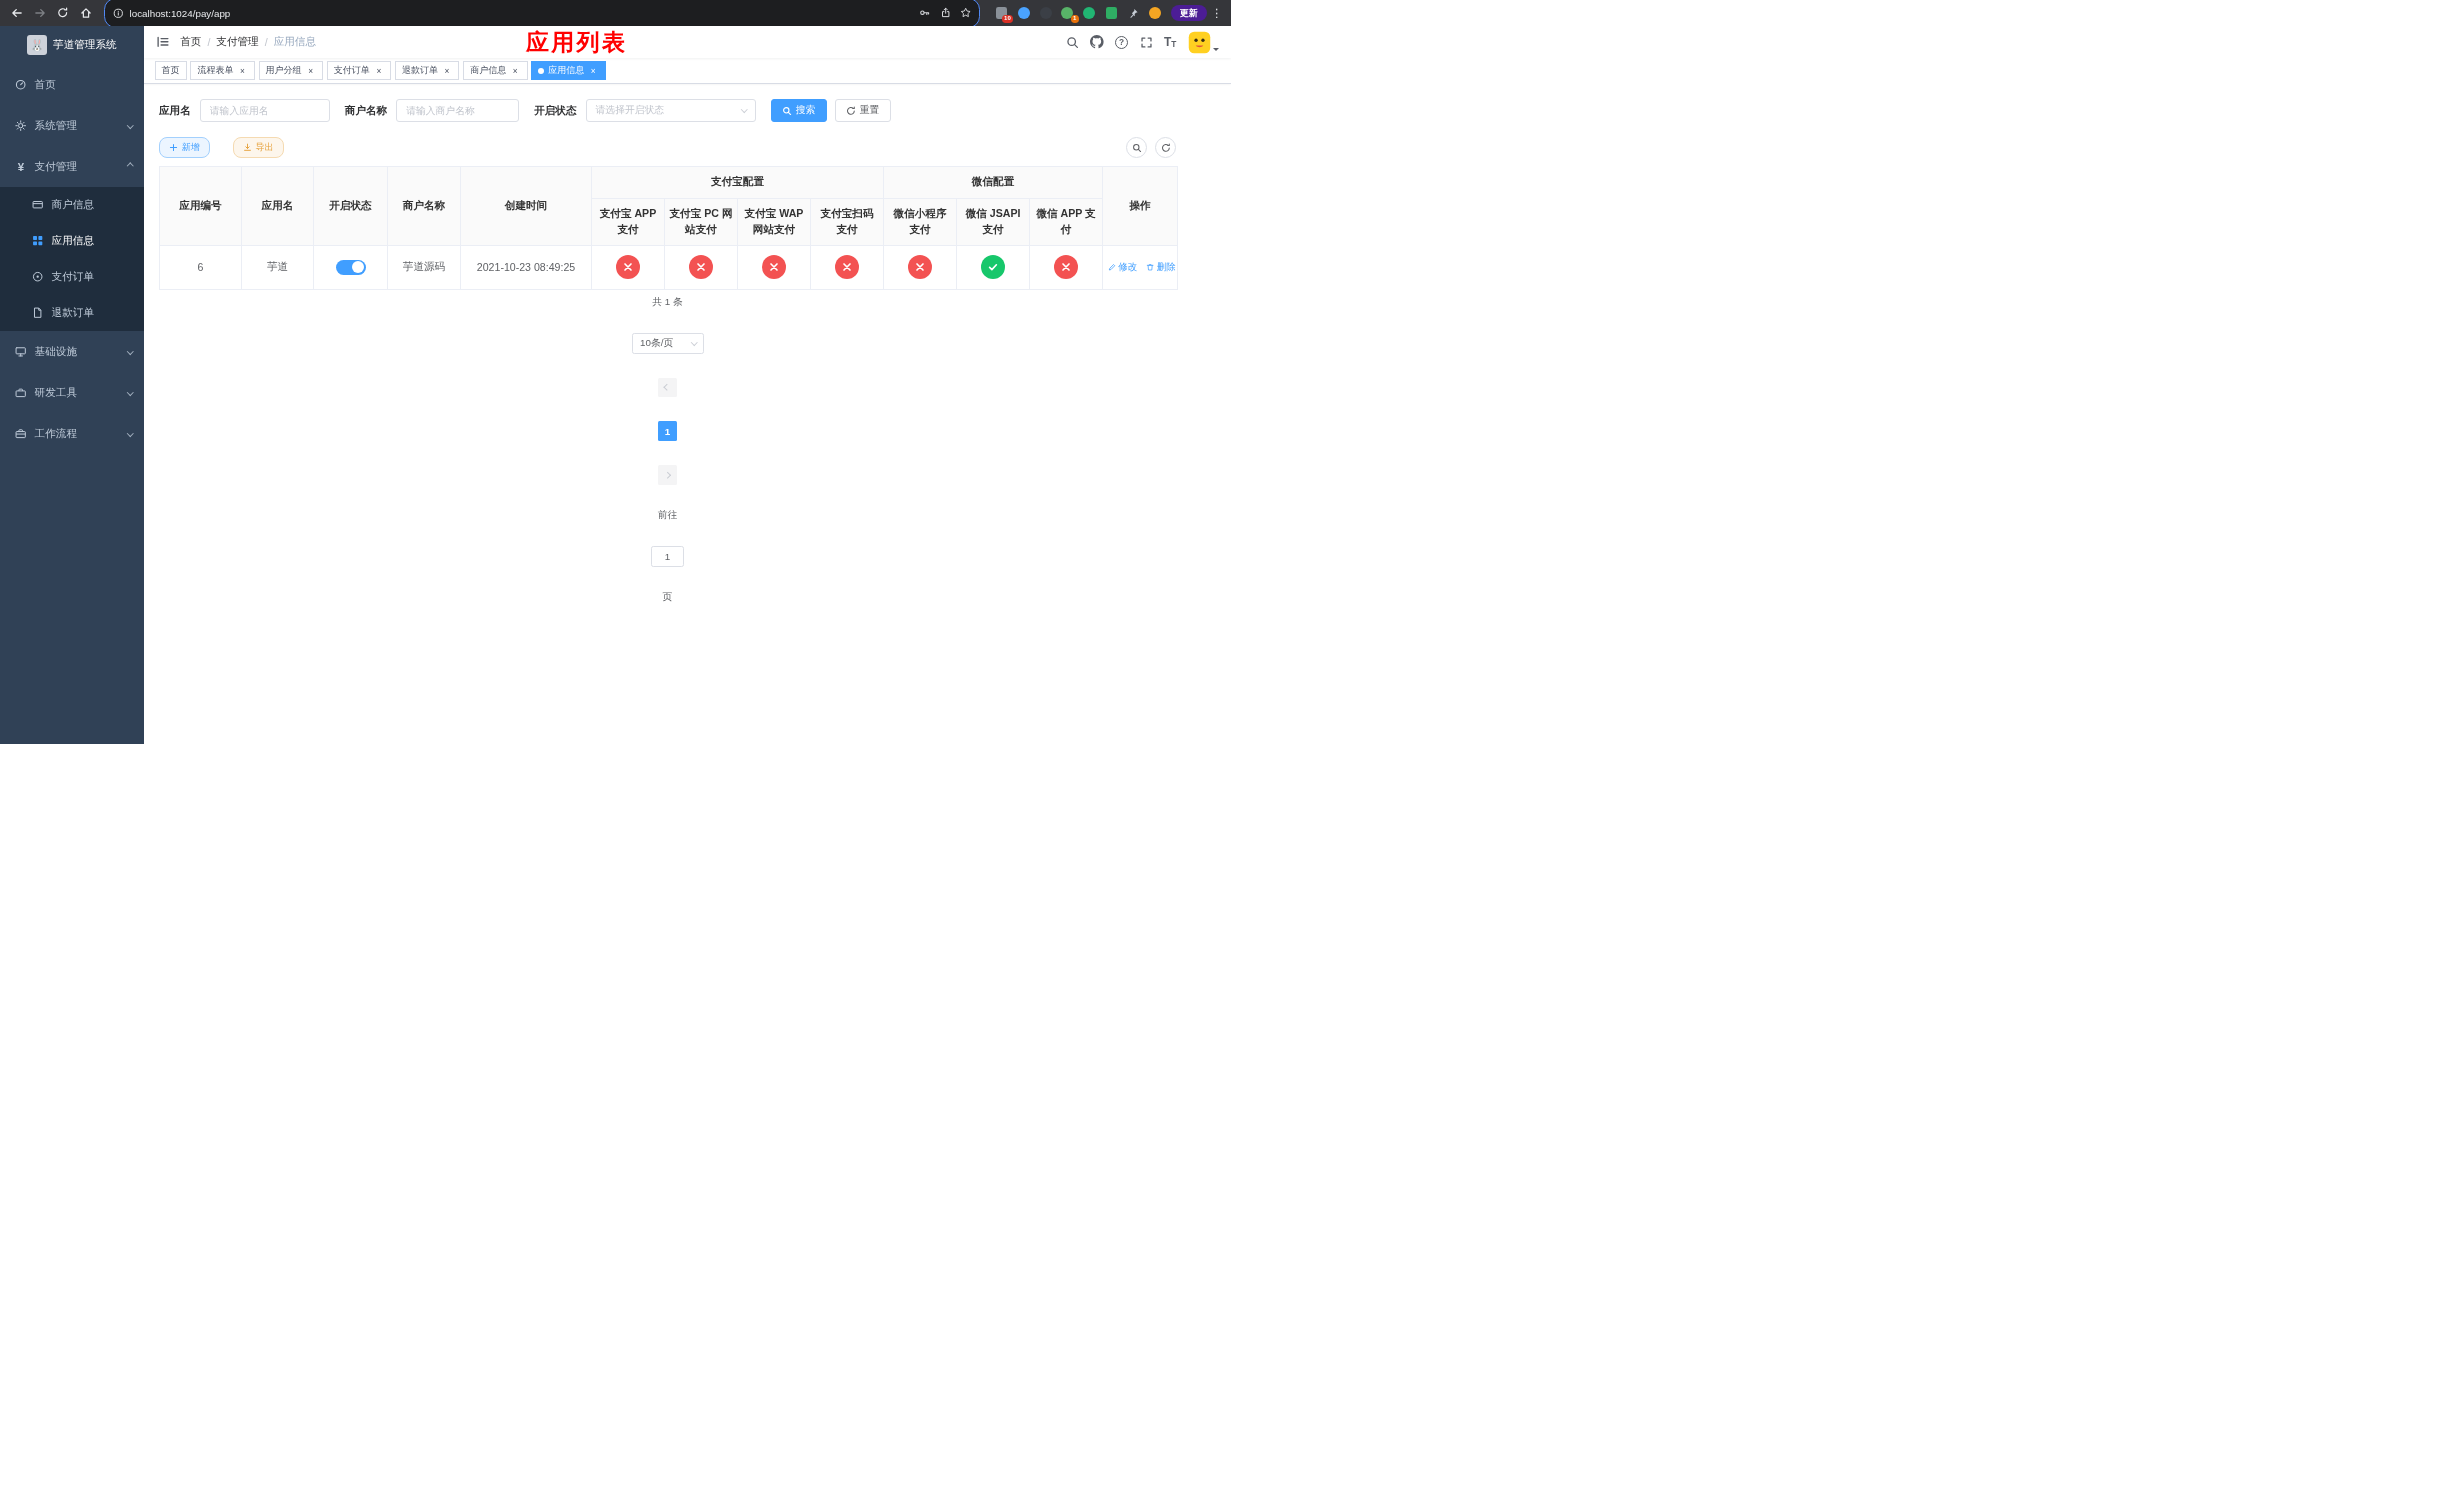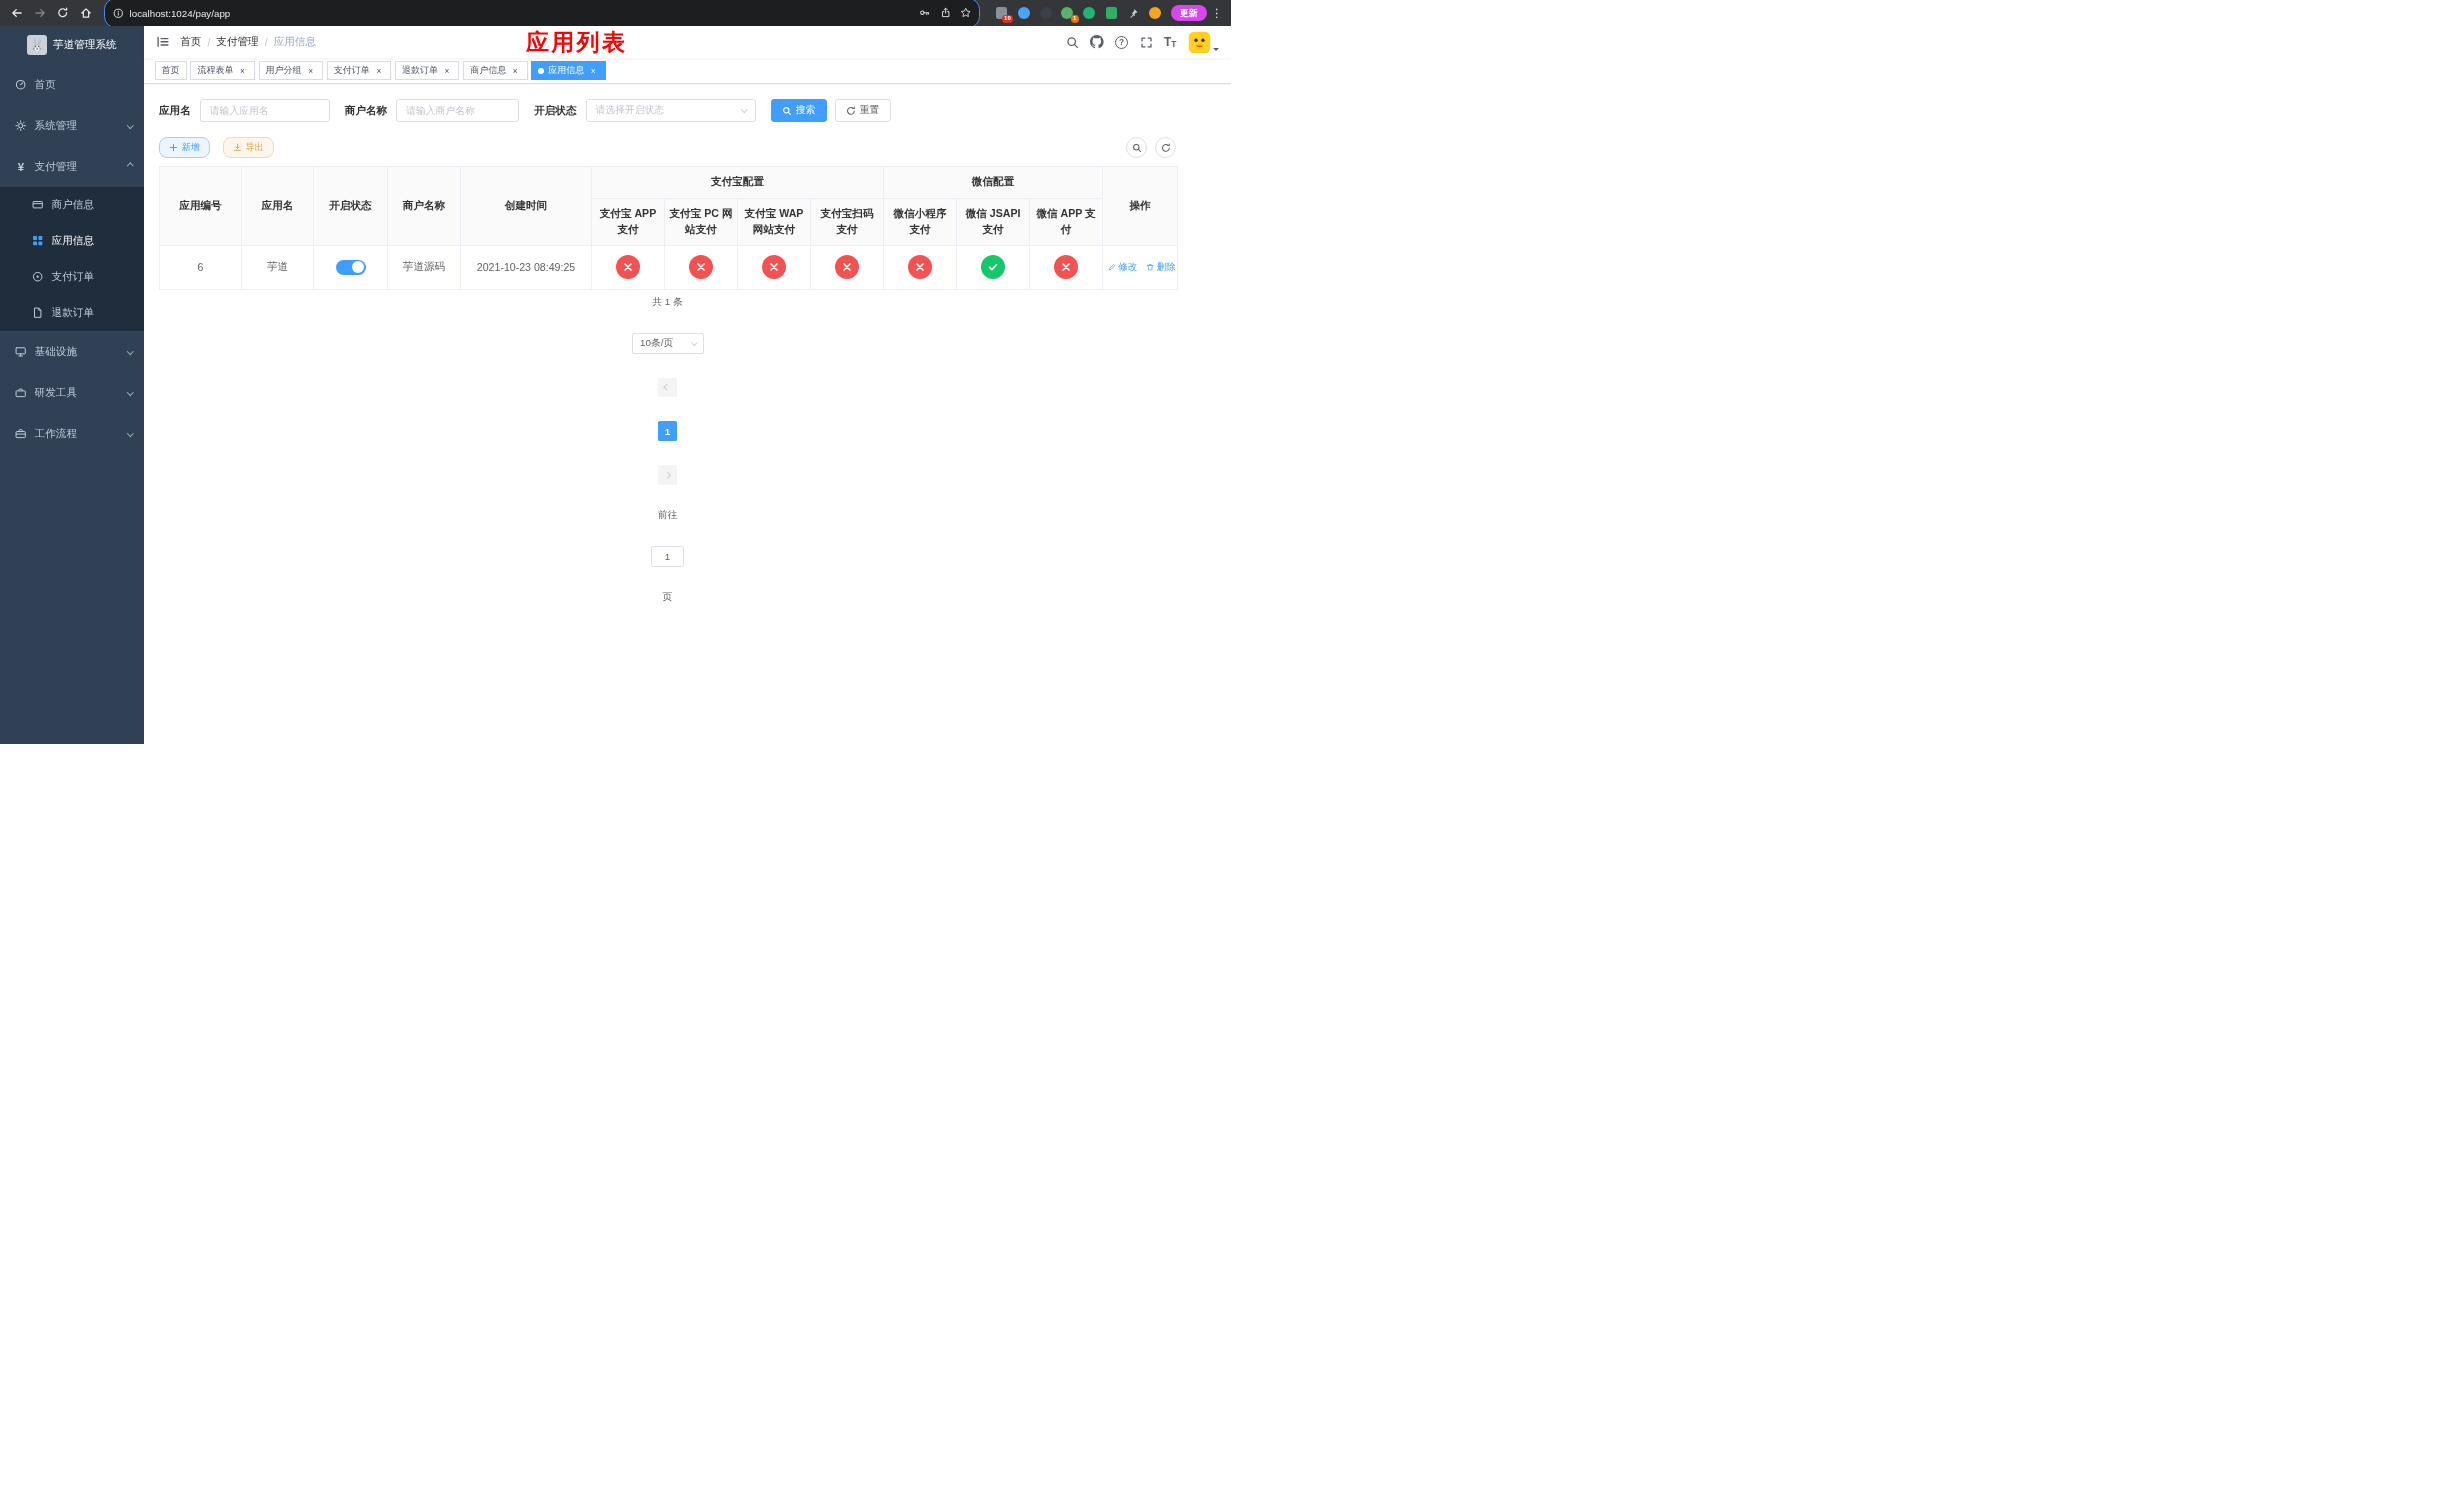--- a/index.html
+++ b/index.html
@@ -13,21 +13,21 @@
   .nav-btn.disabled { color:#7d8085; }
   .url-bar { flex:1 1 auto; height:30px; margin:0 6px; background:#1d1e20; border:1.5px solid #5189f5; border-radius:11.4px; display:flex; align-items:center; padding:0 7.6px; gap:6px; color:#e8eaed; min-width:0; }
   .url-text { font-size:9.8px; color:#e8eaed; white-space:nowrap; overflow:hidden; }
   .url-right { margin-left:auto; display:flex; align-items:center; gap:9px; color:#dadce0; }
   .ext-area { display:flex; align-items:center; gap:8.3px; padding:0 6px; flex:0 0 auto; }
   .ext { position:relative; width:13.6px; height:13.6px; display:flex; align-items:center; justify-content:center; }
   .ext .shape-square { width:11.4px; height:11.4px; border-radius:2.3px; }
   .ext .shape-circle { width:12px; height:12px; border-radius:50%; }
   .badge { position:absolute; right:-4.5px; bottom:-3px; background:#d93025; color:#fff; font-size:6px; line-height:7.6px; padding:0 2.3px; border-radius:3.8px; font-weight:700; }
   .badge.orange { background:#e8710a; }
-  .update-btn { height:16.7px; border-radius:9px; background:#d946ef; color:#fff; font-size:9px; padding:0 9px; display:flex; align-items:center; flex:0 0 auto; font-weight:600; }
+  .update-btn { height:16.7px; border-radius:9px; background:#4c1d95; color:#fff; font-size:9px; padding:0 9px; display:flex; align-items:center; flex:0 0 auto; font-weight:600; }
   .kebab { color:#e8eaed; font-size:11.4px; letter-spacing:0; width:13.6px; text-align:center; flex:0 0 auto; }
 
   
   .app { display:flex; height:719px; }
 
   
   .sidebar { width:144px; background:#304156; color:#bfcbd9; flex:0 0 auto; }
   .logo-row { height:38px; display:flex; align-items:center; justify-content:center; gap:6px; }
   .logo-img { width:19.7px; height:19.7px; border-radius:3px; background:#cdd2da; display:flex; align-items:center; justify-content:center; font-size:11.4px; }
   .logo-title { color:#fff; font-size:10.6px; font-weight:400; }
@@ -426,21 +426,21 @@
         </button>
       </div>
 
       <div class="toolbar-row">
         <button class="btn btn-sm btn-plain-primary">
           <svg width="9" height="9" viewBox="0 0 16 16" fill="none" stroke="currentColor" stroke-width="1.8" stroke-linecap="round">
               <path d="M8 2.5v11M2.5 8h11"></path>
             </svg>
           <span>新增</span>
         </button>
-        <button class="btn btn-sm btn-plain-warning" style="margin-left:13px;">
+        <button class="btn btn-sm btn-plain-warning" style="margin-left:23px;">
           <svg width="9" height="9" viewBox="0 0 16 16" fill="none" stroke="currentColor" stroke-width="1.7" stroke-linecap="round" stroke-linejoin="round">
               <path d="M8 2v7.5M5 6.8L8 9.8l3-3M2.8 13h10.4"></path>
             </svg>
           <span>导出</span>
         </button>
         <span class="toolbar-right">
           <span class="circle-btn">
             <svg width="9.8" height="9.8" viewBox="0 0 16 16" fill="none" stroke="currentColor" stroke-width="1.7" stroke-linecap="round">
                 <circle cx="7" cy="7" r="4.4"></circle>
                 <path d="M10.5 10.5L14 14"></path>

